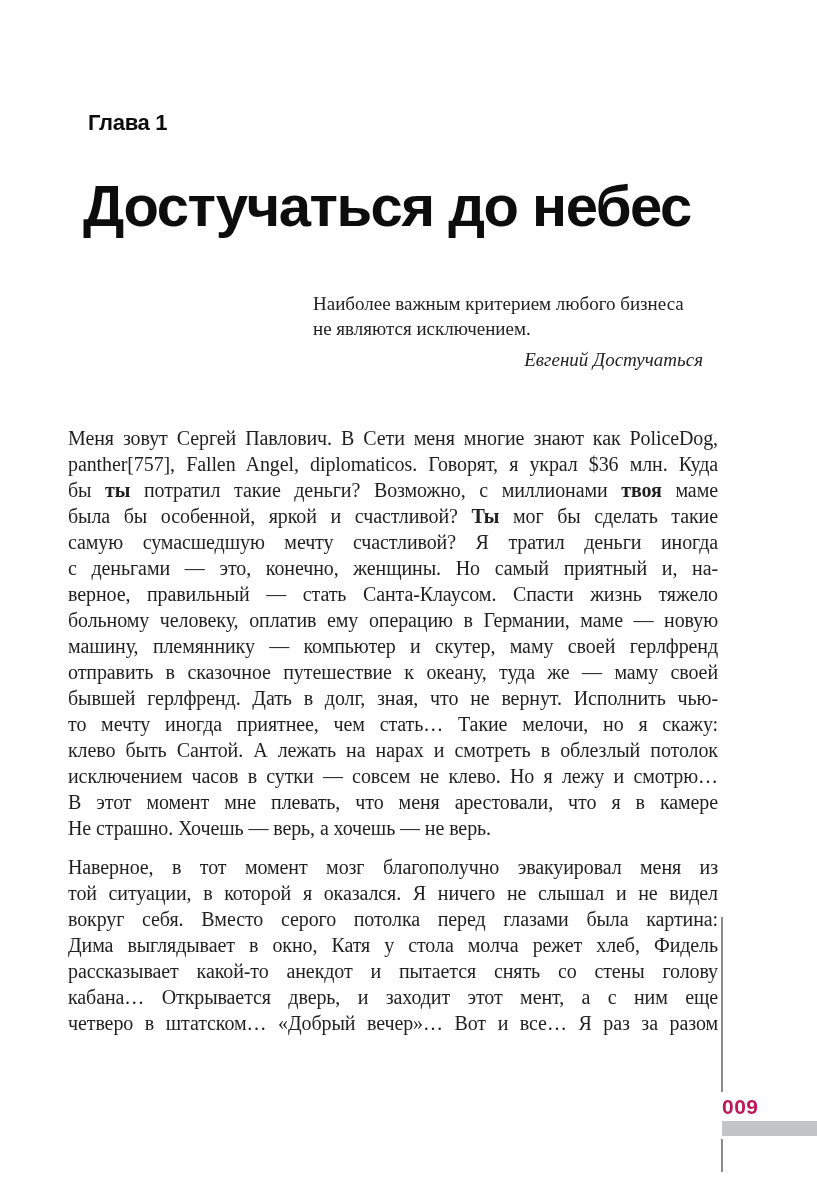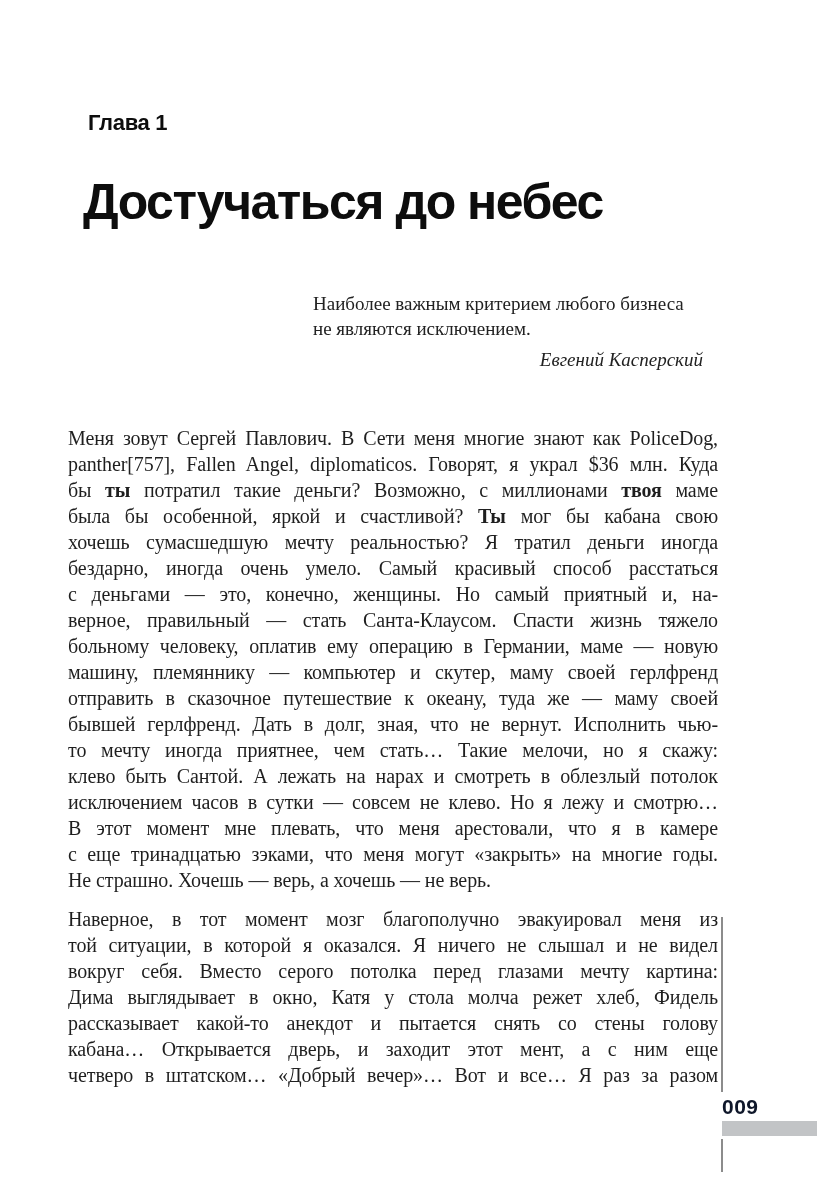--- a/index.html
+++ b/index.html
@@ -26,21 +26,21 @@
     letter-spacing: -0.3px;
     color: #0d0d0d;
   }
   .chapter-title {
     position: absolute;
     left: 83px;
     top: 174px;
     margin: 0;
     font-family: "Liberation Sans", sans-serif;
     font-weight: bold;
-    font-size: 50px;
+    font-size: 58px;
     line-height: 1.12;
     letter-spacing: -1.5px;
     color: #0d0d0d;
   }
   .epigraph {
     position: absolute;
     left: 313px;
     top: 291px;
     width: 390px;
     font-size: 19px;
@@ -82,21 +82,21 @@
   .margin-rule-top { top: 917px; height: 175px; }
   .margin-rule-bottom { top: 1139px; height: 61px; }
   .page-number {
     position: absolute;
     left: 722px;
     top: 1095px;
     font-family: "Liberation Sans", sans-serif;
     font-weight: bold;
     font-size: 21px;
     letter-spacing: 0.5px;
-    color: #0f172a;
+    color: #be185d;
   }
   .chapter-tab-bar {
     position: absolute;
     left: 722px;
     top: 1121px;
     width: 95px;
     height: 15px;
     background: #c2c4c6;
   }
 </style>
@@ -107,48 +107,46 @@
 
   <div class="chapter-label">Глава 1</div>
 
   <h1 class="chapter-title">Достучаться до небес</h1>
 
   <div class="epigraph">
     <div class="epigraph-lines">
         <div class="epigraph-line">Наиболее важным критерием любого бизнеса</div>
         <div class="epigraph-line">не являются исключением.</div>
       </div>
-    <div class="epigraph-attribution">Евгений Касперский</div>
+    <div class="epigraph-attribution">Евгений Достучаться</div>
   </div>
 
   <div class="body-text">
       <div class="paragraph">
         <div class="line"><span>Меня зовут Сергей Павлович. В Сети меня многие знают как PoliceDog,</span></div>
         <div class="line"><span>panther[757], Fallen Angel, diplomaticos. Говорят, я украл $36 млн. Куда</span></div>
         <div class="line"><span>бы </span><span class="bold">ты</span><span> потратил такие деньги? Возможно, с миллионами </span><span class="bold">твоя</span><span> маме</span></div>
-        <div class="line"><span>была бы особенной, яркой и счастливой? </span><span class="bold">Ты</span><span> мог бы кабана свою</span></div>
-        <div class="line"><span>хочешь сумасшедшую мечту реальностью? Я тратил деньги иногда</span></div>
-        <div class="line"><span>бездарно, иногда очень умело. Самый красивый способ расстаться</span></div>
+        <div class="line"><span>была бы особенной, яркой и счастливой? </span><span class="bold">Ты</span><span> мог бы сделать такие</span></div>
+        <div class="line"><span>самую сумасшедшую мечту счастливой? Я тратил деньги иногда</span></div>
         <div class="line"><span>с деньгами — это, конечно, женщины. Но самый приятный и, на-</span></div>
         <div class="line"><span>верное, правильный — стать Санта-Клаусом. Спасти жизнь тяжело</span></div>
         <div class="line"><span>больному человеку, оплатив ему операцию в Германии, маме — новую</span></div>
         <div class="line"><span>машину, племяннику — компьютер и скутер, маму своей герлфренд</span></div>
         <div class="line"><span>отправить в сказочное путешествие к океану, туда же — маму своей</span></div>
         <div class="line"><span>бывшей герлфренд. Дать в долг, зная, что не вернут. Исполнить чью-</span></div>
         <div class="line"><span>то мечту иногда приятнее, чем стать… Такие мелочи, но я скажу:</span></div>
         <div class="line"><span>клево быть Сантой. А лежать на нарах и смотреть в облезлый потолок</span></div>
         <div class="line"><span>исключением часов в сутки — совсем не клево. Но я лежу и смотрю…</span></div>
         <div class="line"><span>В этот момент мне плевать, что меня арестовали, что я в камере</span></div>
-        <div class="line"><span>с еще тринадцатью зэками, что меня могут «закрыть» на многие годы.</span></div>
         <div class="line last"><span>Не страшно. Хочешь — верь, а хочешь — не верь.</span></div>
       </div>
       <div class="paragraph">
         <div class="line"><span>Наверное, в тот момент мозг благополучно эвакуировал меня из</span></div>
         <div class="line"><span>той ситуации, в которой я оказался. Я ничего не слышал и не видел</span></div>
-        <div class="line"><span>вокруг себя. Вместо серого потолка перед глазами мечту картина:</span></div>
+        <div class="line"><span>вокруг себя. Вместо серого потолка перед глазами была картина:</span></div>
         <div class="line"><span>Дима выглядывает в окно, Катя у стола молча режет хлеб, Фидель</span></div>
         <div class="line"><span>рассказывает какой-то анекдот и пытается снять со стены голову</span></div>
         <div class="line"><span>кабана… Открывается дверь, и заходит этот мент, а с ним еще</span></div>
         <div class="line"><span>четверо в штатском… «Добрый вечер»… Вот и все… Я раз за разом</span></div>
       </div>
     </div>
 
   <div class="margin-rule margin-rule-top" style="background: rgb(140, 140, 140);"></div>
 
   <div class="page-number">009</div>

